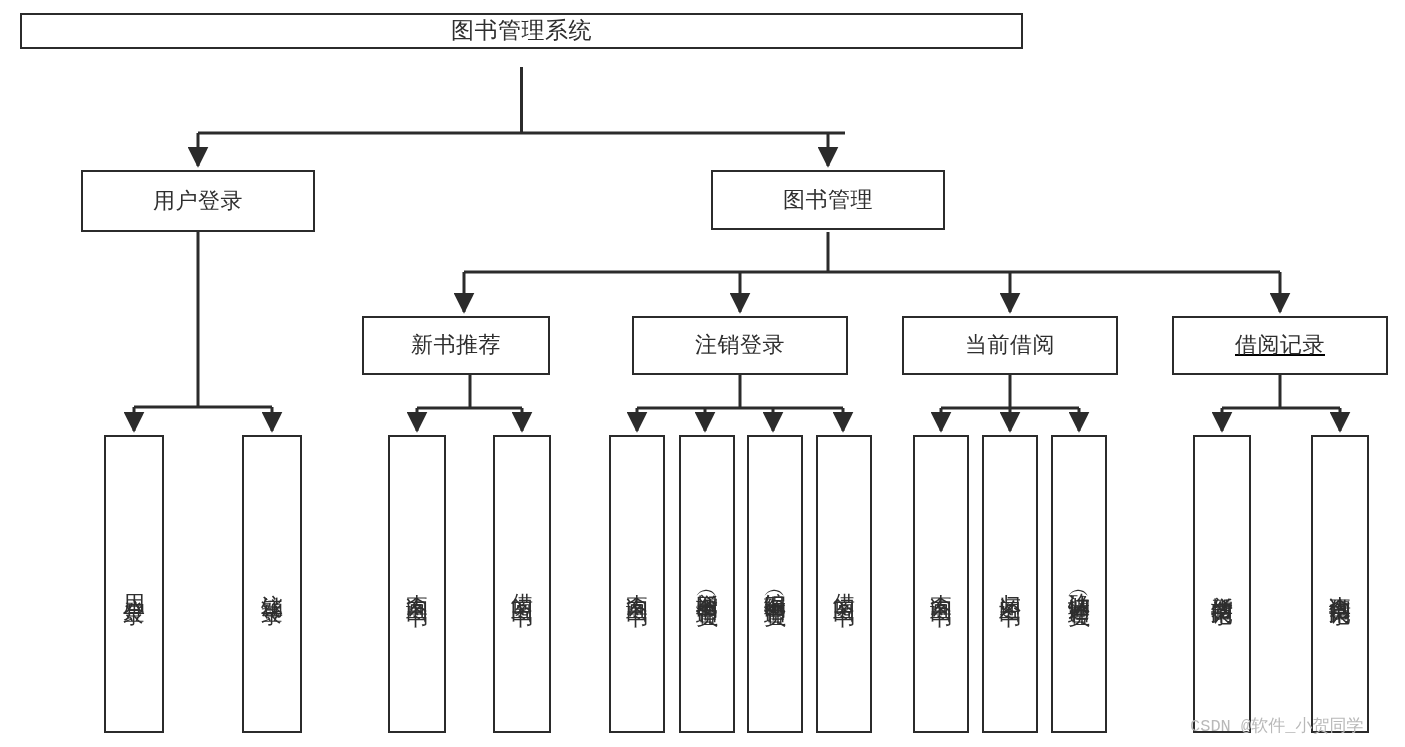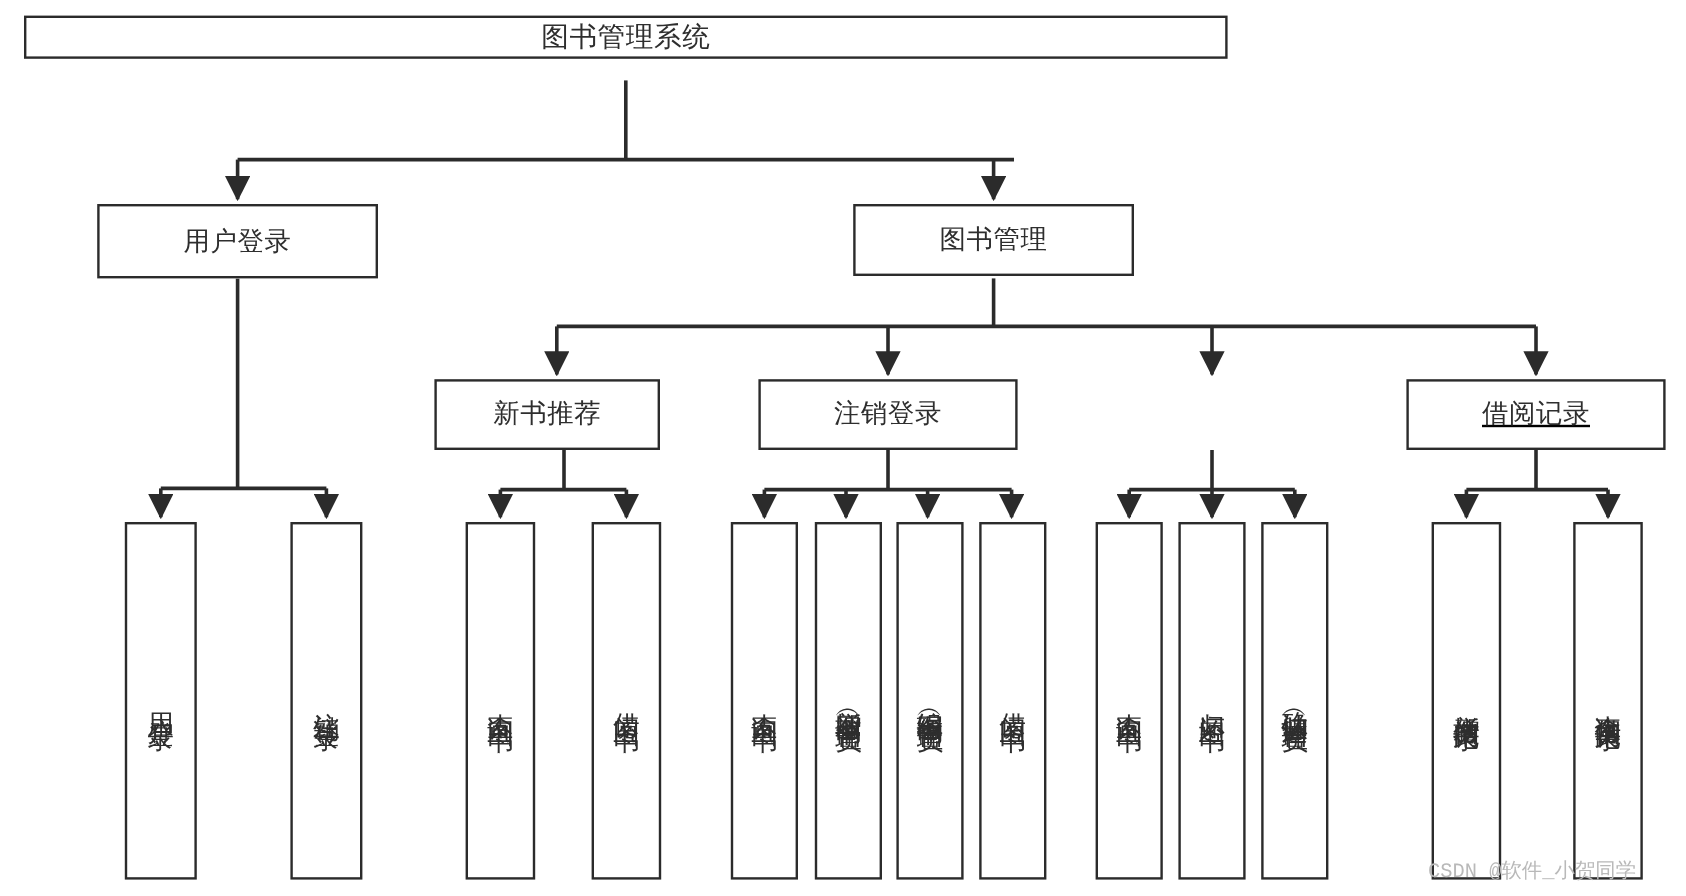--- a/index.html
+++ b/index.html
@@ -146,20 +146,23 @@
   <div class="node h" style="left:711px; top:170px; width:234px; height:60px;justify-content:center;">
     <span class="node-label">图书管理</span>
   </div>
 
   <div class="node h" style="left:362px; top:316px; width:188px; height:59px;">
     <span class="node-label">新书推荐</span>
   </div>
   <div class="node h" style="left:632px; top:316px; width:216px; height:59px;">
     <span class="node-label">注销登录</span>
   </div>
+  <div class="node h" style="left:902px; top:316px; width:216px; height:59px;">
+    <span class="node-label">当前借阅</span>
+  </div>
   <div class="node h" style="left:1172px; top:316px; width:216px; height:59px;text-decoration:underline;">
     <span class="node-label">借阅记录</span>
   </div>
 
   <div class="node v" style="left:104px; top:435px; width:60px; height:298px;">
     <span class="node-label">用户登录</span>
   </div>
   <div class="node v" style="left:242px; top:435px; width:60px; height:298px;">
     <span class="node-label">注销登录</span>
   </div>

